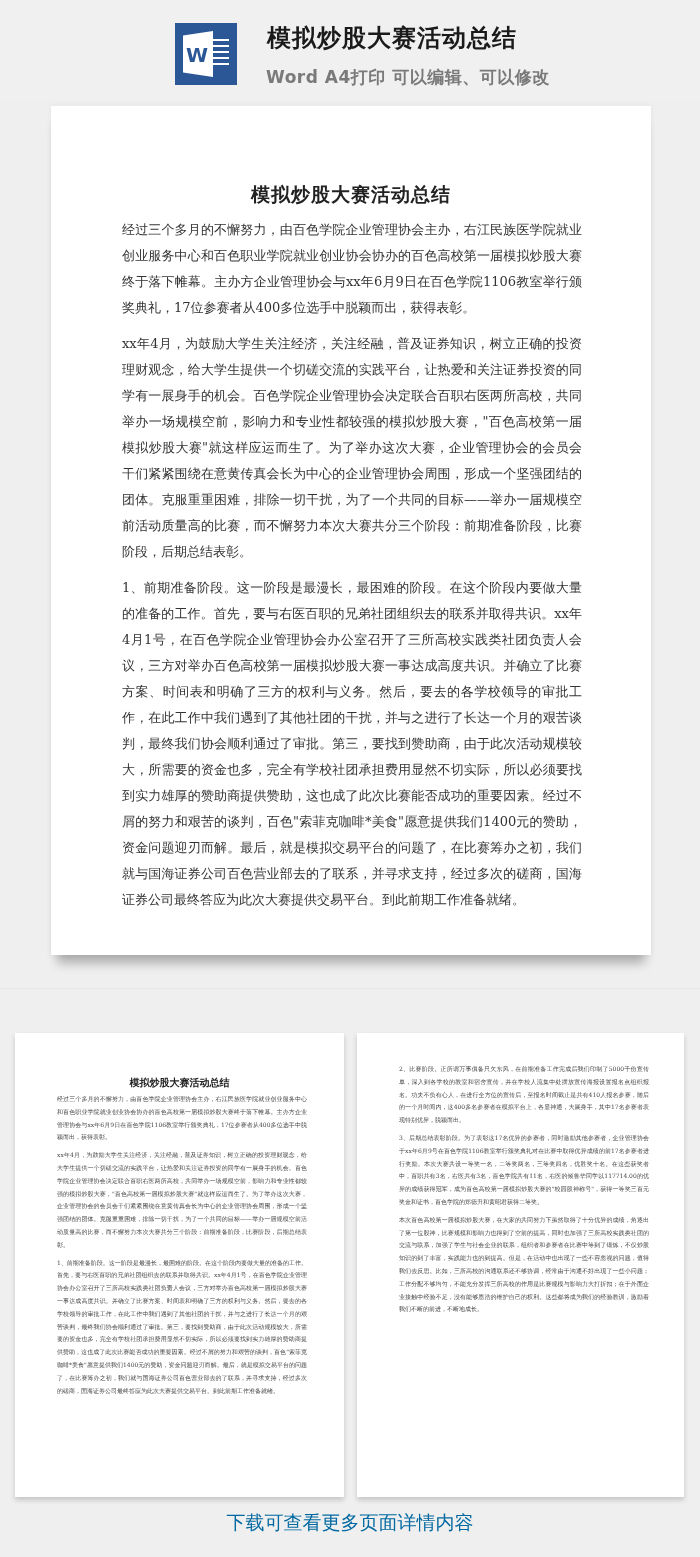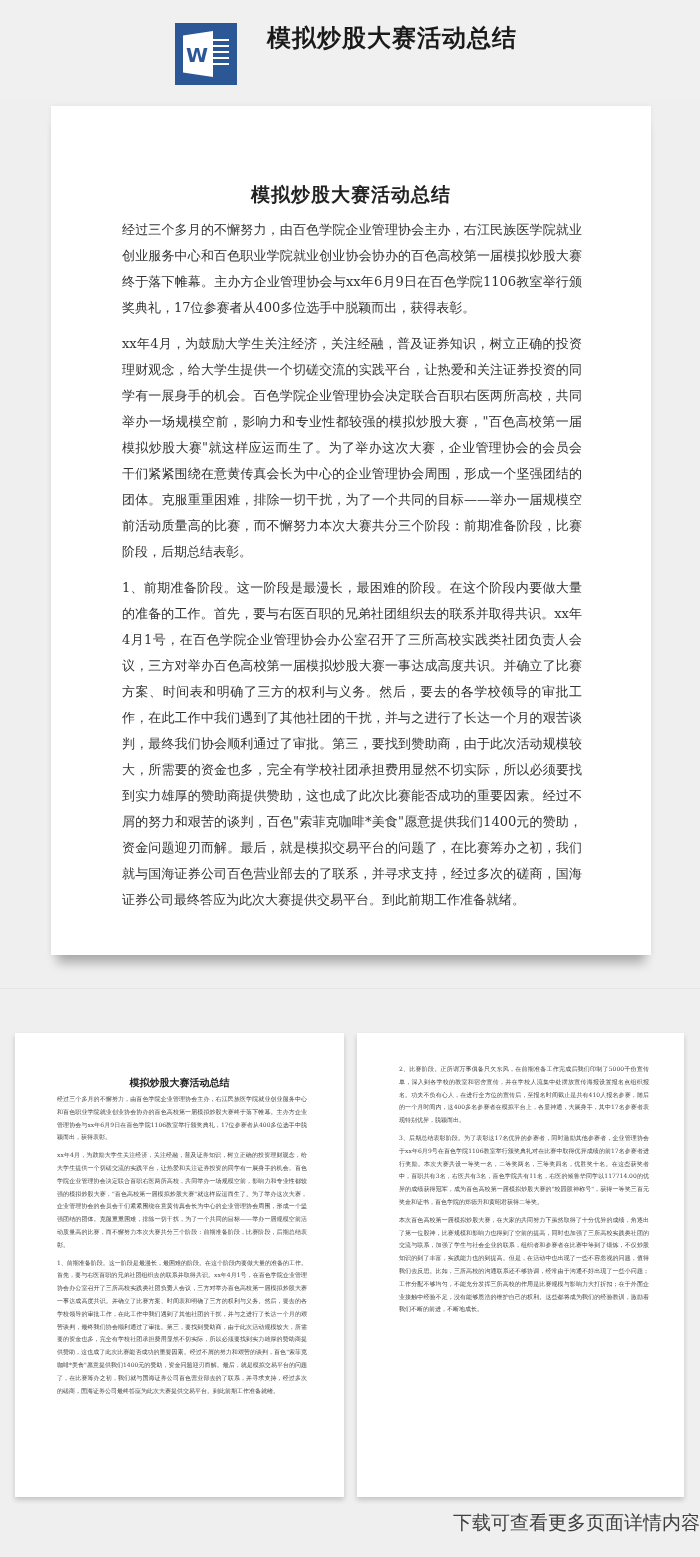--- a/index.html
+++ b/index.html
@@ -29,38 +29,39 @@
   .thumb { position: absolute; top: 1033px; width: 329px; height: 464px; background: #fff;
            box-shadow: 0 3px 5px rgba(0,0,0,0.18); }
   .thumb-left { left: 15px; }
   .thumb-right { left: 357px; width: 327px; }
   .thumb .t-title { text-align: center; margin-top: 43px; font: bold 10px "DejaVu Serif", serif; color: #222; }
   .thumb .t-body { position: absolute; left: 42px; width: 250px; font-size: 6px; line-height: 12.8px; color: #444; text-align: justify; }
   .thumb-left .t-body { top: 60px; }
   .thumb-right .t-body { top: 30px; left: 42px; }
   .thumb .t-body p { margin-bottom: 5px; }
 
-  .footer-text { position: absolute; left: 0; top: 1510px; width: 700px; text-align: right; font: 19px "DejaVu Sans", sans-serif; color: #404040; }
+  .footer-text { position: absolute; left: 0; top: 1510px; width: 700px; text-align: center; font: 19px "DejaVu Sans", sans-serif; color: #0369a1; }
 </style>
 </head>
 <body>
 
 <div class="header">
   <div class="word-icon">
     <div class="doc"></div>
     <span class="w">W</span>
     <div class="lines">
       <span></span>
         <span></span>
         <span></span>
         <span></span>
         <span></span>
     </div>
   </div>
   <div class="header-title">模拟炒股大赛活动总结</div>
+  <div class="header-sub">Word A4打印 可以编辑、可以修改</div>
 </div>
 
 <div class="main-page">
   <div class="doc-title">模拟炒股大赛活动总结</div>
   <div class="body">
     <p>经过三个多月的不懈努力，由百色学院企业管理协会主办，右江民族医学院就业创业服务中心和百色职业学院就业创业协会协办的百色高校第一届模拟炒股大赛终于落下帷幕。主办方企业管理协会与xx年6月9日在百色学院1106教室举行颁奖典礼，17位参赛者从400多位选手中脱颖而出，获得表彰。</p>
     <p>xx年4月，为鼓励大学生关注经济，关注经融，普及证券知识，树立正确的投资理财观念，给大学生提供一个切磋交流的实践平台，让热爱和关注证券投资的同学有一展身手的机会。百色学院企业管理协会决定联合百职右医两所高校，共同举办一场规模空前，影响力和专业性都较强的模拟炒股大赛，"百色高校第一届模拟炒股大赛"就这样应运而生了。为了举办这次大赛，企业管理协会的会员会干们紧紧围绕在意黄传真会长为中心的企业管理协会周围，形成一个坚强团结的团体。克服重重困难，排除一切干扰，为了一个共同的目标——举办一届规模空前活动质量高的比赛，而不懈努力本次大赛共分三个阶段：前期准备阶段，比赛阶段，后期总结表彰。</p>
     <p>1、前期准备阶段。这一阶段是最漫长，最困难的阶段。在这个阶段内要做大量的准备的工作。首先，要与右医百职的兄弟社团组织去的联系并取得共识。xx年4月1号，在百色学院企业管理协会办公室召开了三所高校实践类社团负责人会议，三方对举办百色高校第一届模拟炒股大赛一事达成高度共识。并确立了比赛方案、时间表和明确了三方的权利与义务。然后，要去的各学校领导的审批工作，在此工作中我们遇到了其他社团的干扰，并与之进行了长达一个月的艰苦谈判，最终我们协会顺利通过了审批。第三，要找到赞助商，由于此次活动规模较大，所需要的资金也多，完全有学校社团承担费用显然不切实际，所以必须要找到实力雄厚的赞助商提供赞助，这也成了此次比赛能否成功的重要因素。经过不屑的努力和艰苦的谈判，百色"索菲克咖啡*美食"愿意提供我们1400元的赞助，资金问题迎刃而解。最后，就是模拟交易平台的问题了，在比赛筹办之初，我们就与国海证券公司百色营业部去的了联系，并寻求支持，经过多次的磋商，国海证券公司最终答应为此次大赛提供交易平台。到此前期工作准备就绪。</p>
   </div>
 </div>

